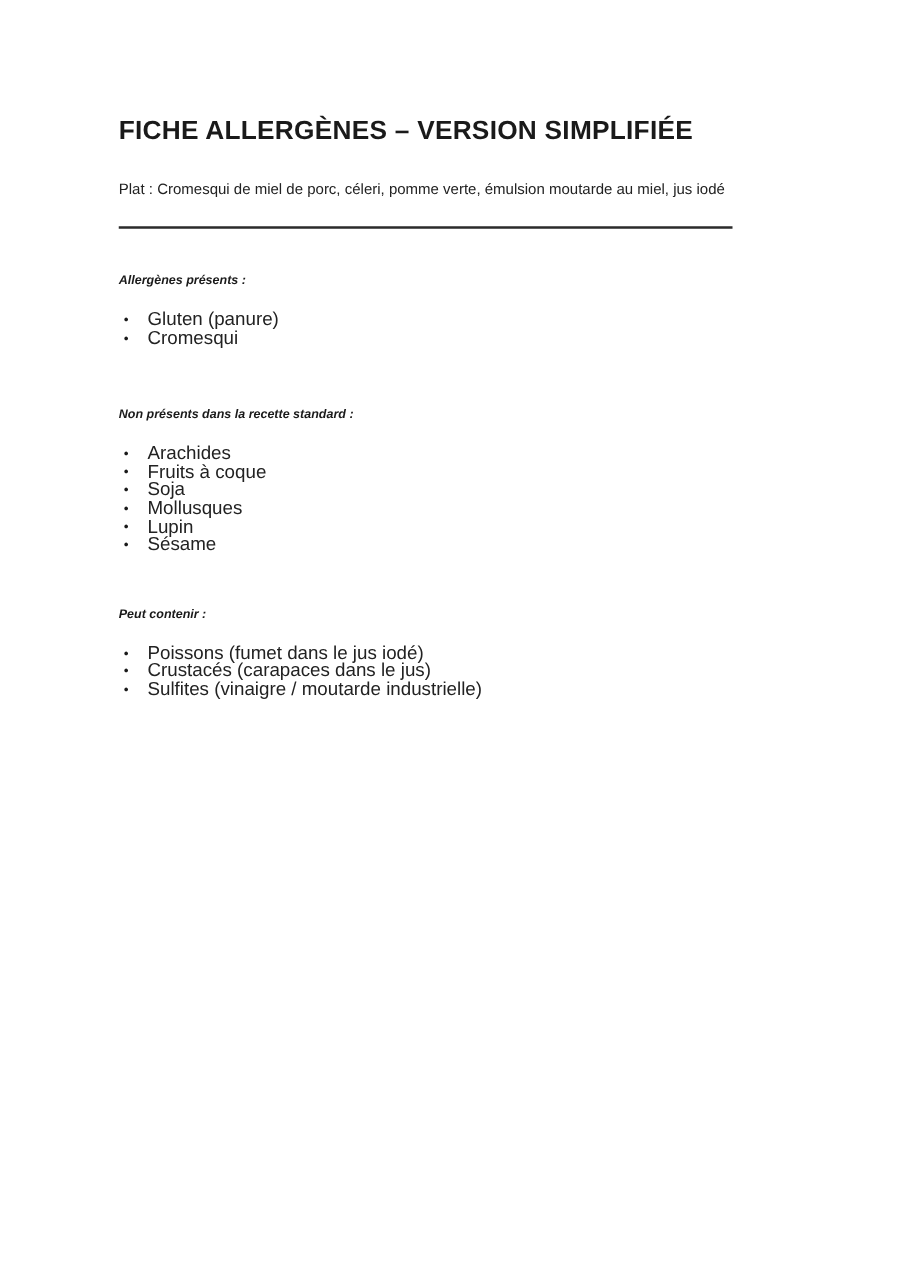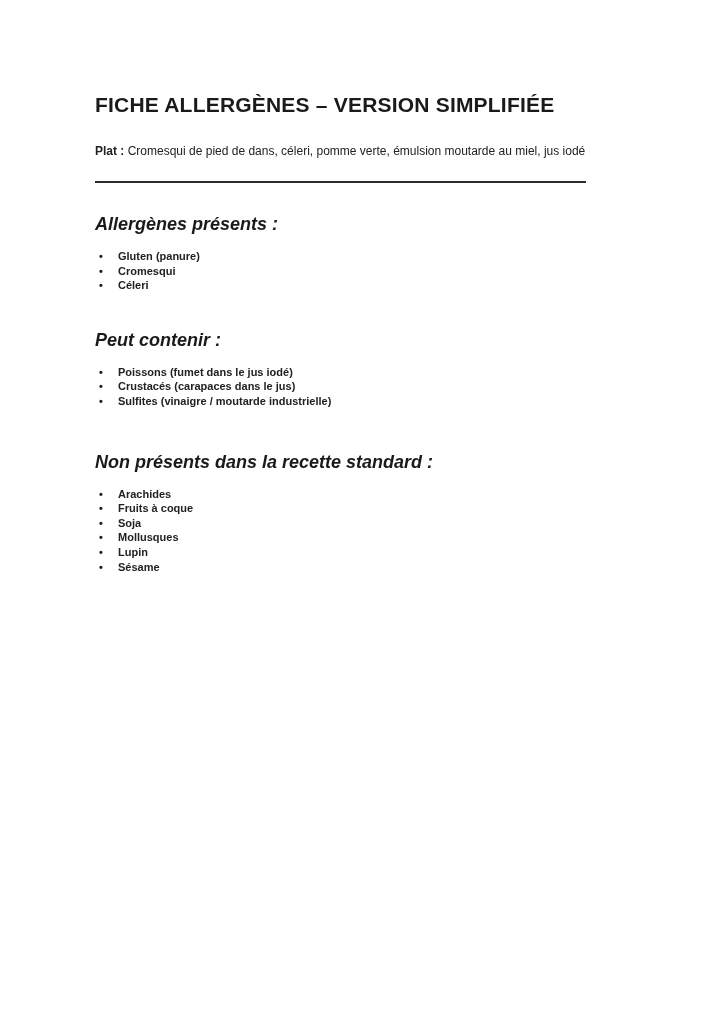--- a/index.html
+++ b/index.html
@@ -30,47 +30,46 @@
     white-space: nowrap;
   }
   .dish-line {
     margin-top: 27px;
     font-size: 12px;
     line-height: 15px;
     color: #222222;
     white-space: nowrap;
   }
   .dish-line .label {
-    font-weight: bold;
+    font-weight: normal;
   }
   .divider {
     margin-top: 22px;
     height: 2px;
     background: #2b2b2b;
     border: none;
     width: 100%;
   }
   .section-heading {
-    font-size: 18px;
+    font-size: 10px;
     font-weight: bold;
     font-style: italic;
     line-height: 17px;
     color: #1a1a1a;
     margin: 0;
   }
   .sh-1 { margin-top: 33px; }
   .sh-2 { margin-top: 39px; }
   .sh-3 { margin-top: 45px; }
   ul.allergen-list {
     list-style: none;
     margin: 16px 0 0 0;
     padding: 0;
-    font-size: 11px;
+    font-size: 15px;
     color: #222222;
-    font-weight: bold;
   }
   ul.allergen-list li {
     position: relative;
     padding-left: 23px;
     line-height: 14.6px;
   }
   ul.allergen-list li::before {
     content: "\2022";
     position: absolute;
     left: 4px;
@@ -81,48 +80,47 @@
   }
 </style>
 </head>
 <body>
 
 <div class="page">
   <div class="content">
 
     <h1 class="doc-title">FICHE ALLERGÈNES – VERSION SIMPLIFIÉE</h1>
 
-    <p class="dish-line"><span class="label">Plat :</span> <span>Cromesqui de pied de dans, céleri, pomme verte, émulsion moutarde au miel, jus iodé</span></p>
+    <p class="dish-line"><span class="label">Plat :</span> <span>Cromesqui de miel de porc, céleri, pomme verte, émulsion moutarde au miel, jus iodé</span></p>
 
     <hr class="divider">
 
     <section>
       <h2 class="section-heading sh-1">Allergènes présents :</h2>
       <ul class="allergen-list">
           <li>Gluten (panure)</li>
           <li>Cromesqui</li>
-          <li>Céleri</li>
-        </ul>
-    </section>
-
-    <section>
-      <h2 class="section-heading sh-2">Peut contenir :</h2>
-      <ul class="allergen-list">
-          <li>Poissons (fumet dans le jus iodé)</li>
-          <li>Crustacés (carapaces dans le jus)</li>
-          <li>Sulfites (vinaigre / moutarde industrielle)</li>
         </ul>
     </section>
 
     <section>
       <h2 class="section-heading sh-3">Non présents dans la recette standard :</h2>
       <ul class="allergen-list">
           <li>Arachides</li>
           <li>Fruits à coque</li>
           <li>Soja</li>
           <li>Mollusques</li>
           <li>Lupin</li>
           <li>Sésame</li>
         </ul>
     </section>
 
+    <section>
+      <h2 class="section-heading sh-2">Peut contenir :</h2>
+      <ul class="allergen-list">
+          <li>Poissons (fumet dans le jus iodé)</li>
+          <li>Crustacés (carapaces dans le jus)</li>
+          <li>Sulfites (vinaigre / moutarde industrielle)</li>
+        </ul>
+    </section>
+
   </div>
 </div>
 
 </body></html>

